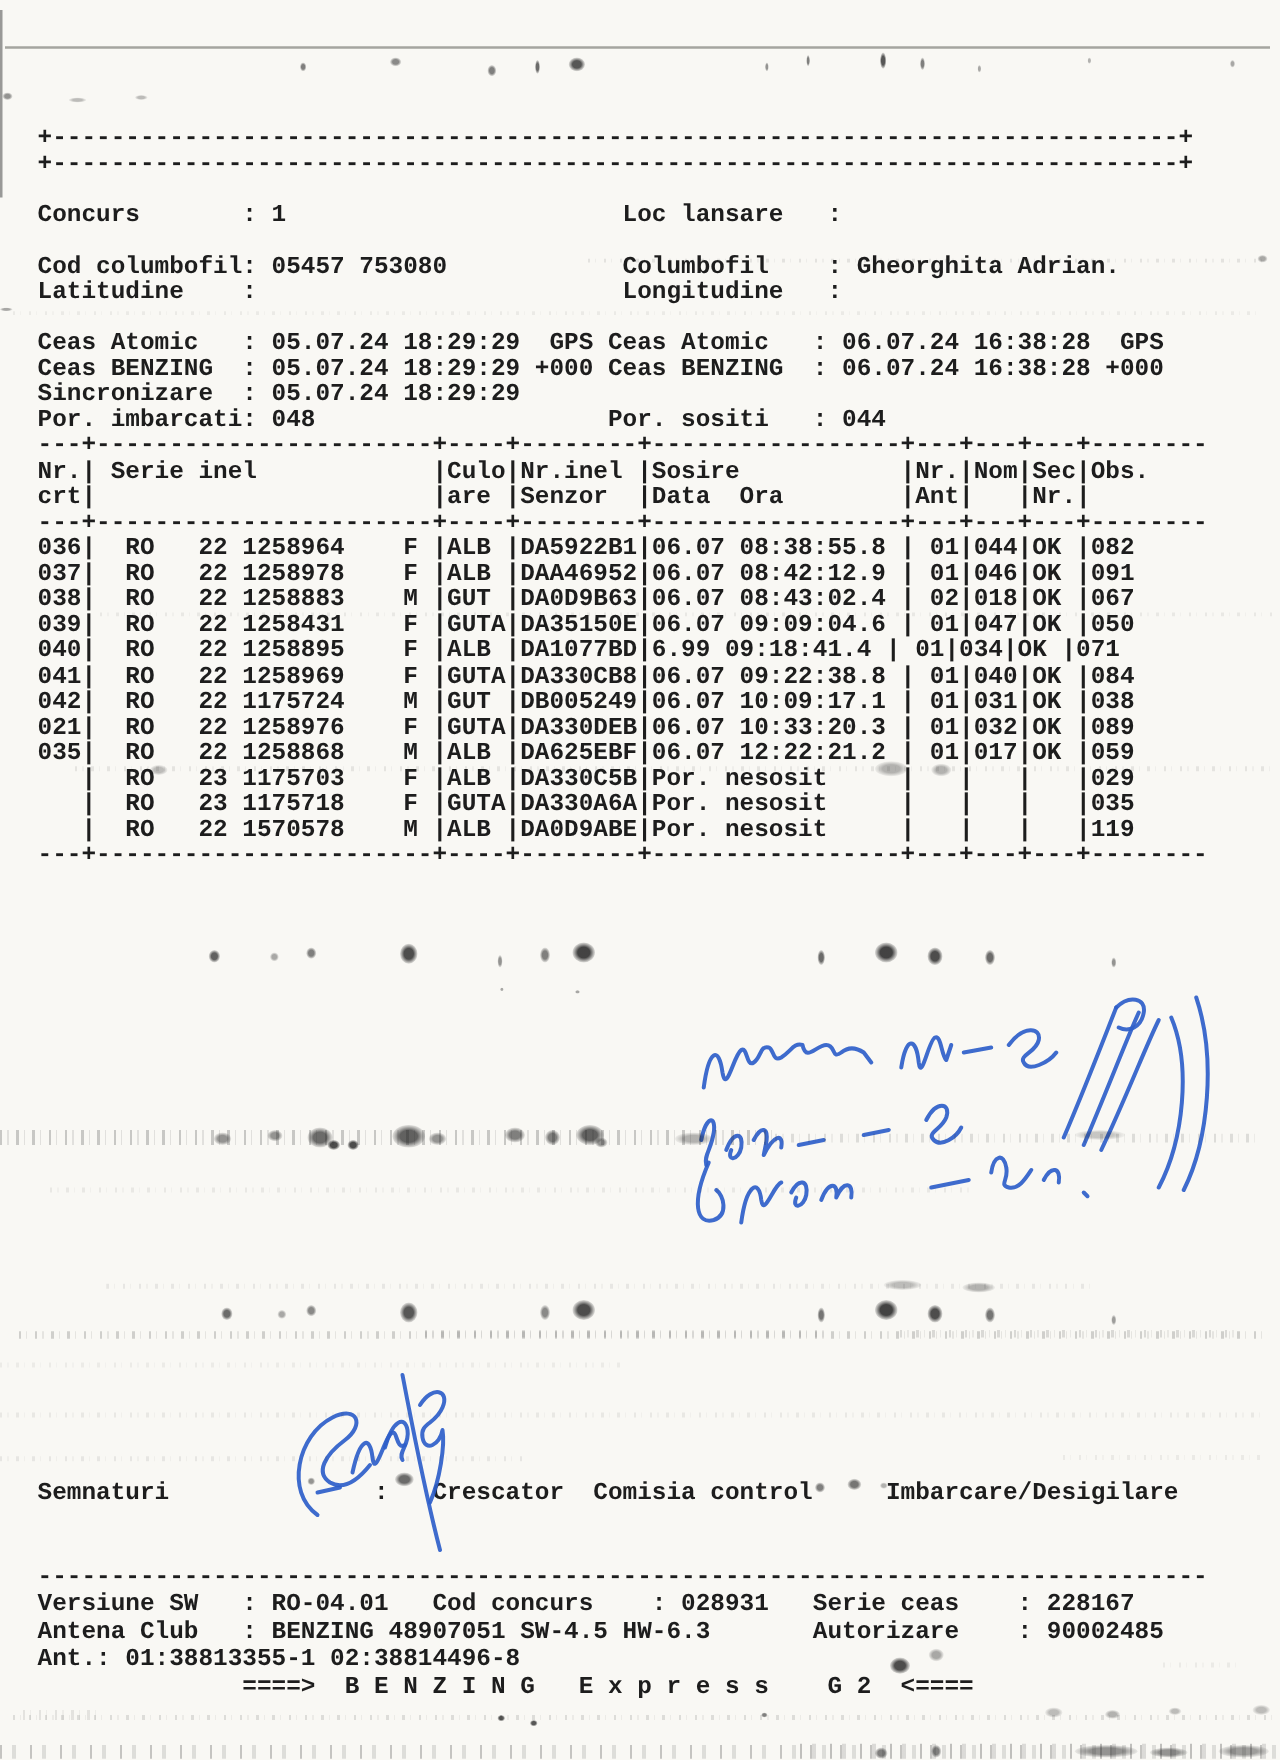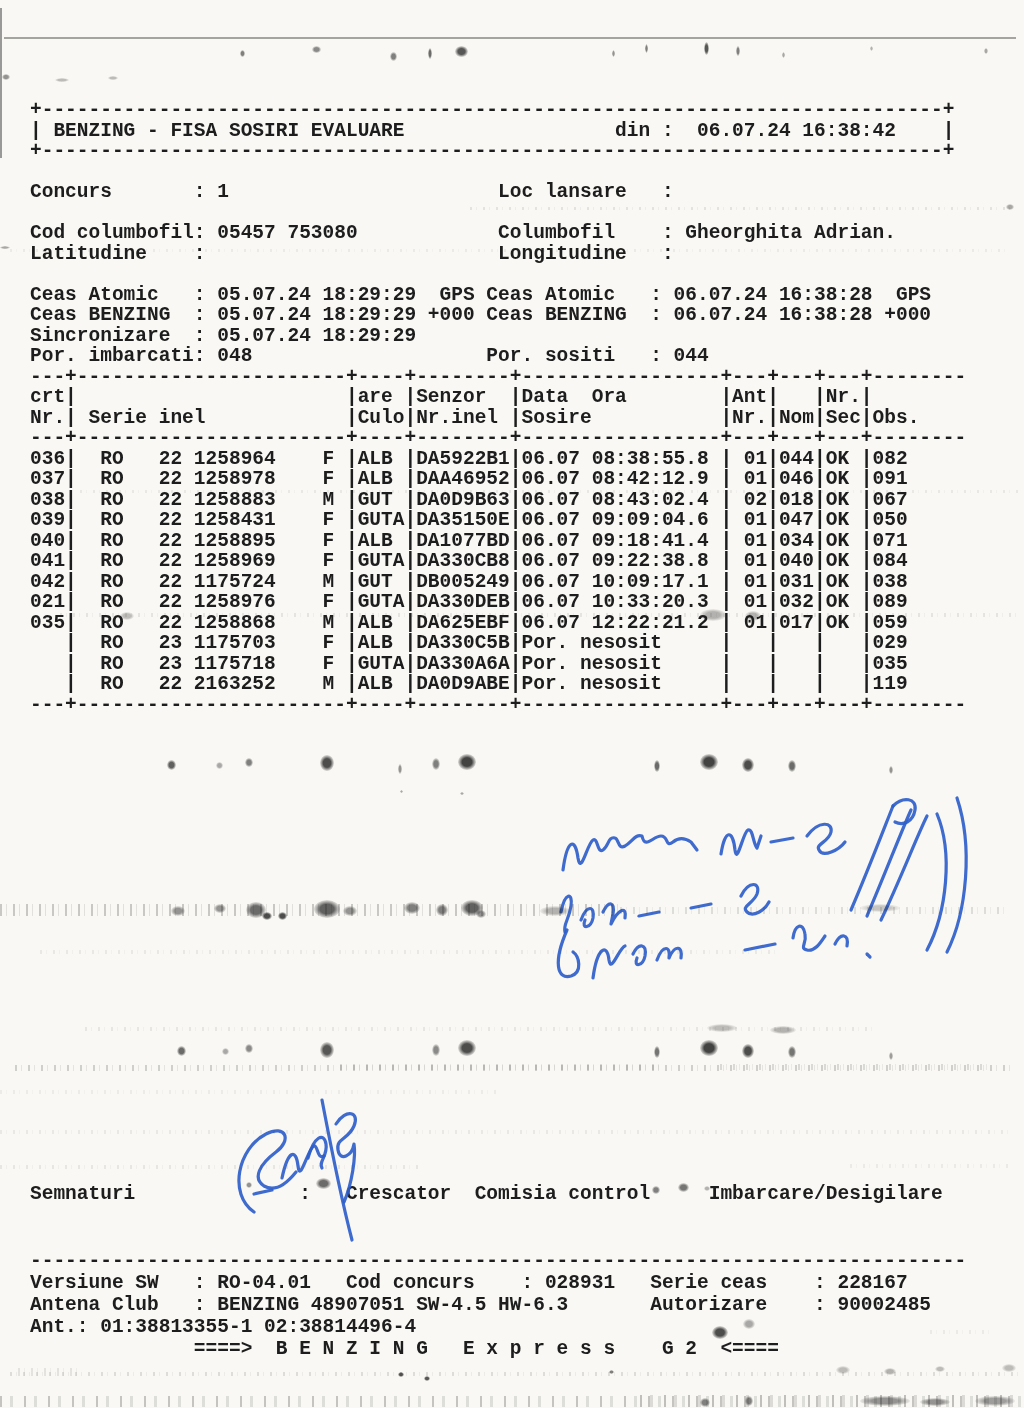--- a/index.html
+++ b/index.html
@@ -34,56 +34,55 @@
 </style>
 </head>
 <body>
 
 <div class="page">
 
   <div class="top-rule"></div>
   <div class="edge-line"></div>
 
   <pre class="blk" id="blk-main"><span class="ln">+-----------------------------------------------------------------------------+
-</span><span class="ln">| BENZING - FISA SOSIRI EVALUARE                  din :  06.07.24 16:38:42    |
 </span><span class="ln">+-----------------------------------------------------------------------------+
 </span><span class="ln">
 </span><span class="ln">Concurs       : 1                       Loc lansare   : 
 </span><span class="ln">
 </span><span class="ln">Cod columbofil: 05457 753080            Columbofil    : Gheorghita Adrian.
 </span><span class="ln">Latitudine    :                         Longitudine   : 
 </span><span class="ln">
 </span><span class="ln">Ceas Atomic   : 05.07.24 18:29:29  GPS Ceas Atomic   : 06.07.24 16:38:28  GPS
 </span><span class="ln">Ceas BENZING  : 05.07.24 18:29:29 +000 Ceas BENZING  : 06.07.24 16:38:28 +000
 </span><span class="ln">Sincronizare  : 05.07.24 18:29:29
 </span><span class="ln">Por. imbarcati: 048                    Por. sositi   : 044
 </span><span class="ln">---+-----------------------+----+--------+-----------------+---+---+---+--------
+</span><span class="ln">Nr.| Serie inel            |Culo|Nr.inel |Sosire           |Nr.|Nom|Sec|Obs.
 </span><span class="ln">crt|                       |are |Senzor  |Data  Ora        |Ant|   |Nr.|
-</span><span class="ln">Nr.| Serie inel            |Culo|Nr.inel |Sosire           |Nr.|Nom|Sec|Obs.
 </span><span class="ln">---+-----------------------+----+--------+-----------------+---+---+---+--------
 </span><span class="ln">036|  RO   22 1258964    F |ALB |DA5922B1|06.07 08:38:55.8 | 01|044|OK |082
 </span><span class="ln">037|  RO   22 1258978    F |ALB |DAA46952|06.07 08:42:12.9 | 01|046|OK |091
 </span><span class="ln">038|  RO   22 1258883    M |GUT |DA0D9B63|06.07 08:43:02.4 | 02|018|OK |067
 </span><span class="ln">039|  RO   22 1258431    F |GUTA|DA35150E|06.07 09:09:04.6 | 01|047|OK |050
-</span><span class="ln">040|  RO   22 1258895    F |ALB |DA1077BD|06.07 09:18:41.4 | 01|034|OK |071
+</span><span class="ln">040|  RO   22 1258895    F |ALB |DA1077BD|6.99 09:18:41.4 | 01|034|OK |071
 </span><span class="ln">041|  RO   22 1258969    F |GUTA|DA330CB8|06.07 09:22:38.8 | 01|040|OK |084
 </span><span class="ln">042|  RO   22 1175724    M |GUT |DB005249|06.07 10:09:17.1 | 01|031|OK |038
 </span><span class="ln">021|  RO   22 1258976    F |GUTA|DA330DEB|06.07 10:33:20.3 | 01|032|OK |089
 </span><span class="ln">035|  RO   22 1258868    M |ALB |DA625EBF|06.07 12:22:21.2 | 01|017|OK |059
 </span><span class="ln">   |  RO   23 1175703    F |ALB |DA330C5B|Por. nesosit     |   |   |   |029
 </span><span class="ln">   |  RO   23 1175718    F |GUTA|DA330A6A|Por. nesosit     |   |   |   |035
-</span><span class="ln">   |  RO   22 2163252    M |ALB |DA0D9ABE|Por. nesosit     |   |   |   |119
+</span><span class="ln">   |  RO   22 1570578    M |ALB |DA0D9ABE|Por. nesosit     |   |   |   |119
 </span><span class="ln">---+-----------------------+----+--------+-----------------+---+---+---+--------
 </span></pre>
   <pre class="blk" id="blk-sign"><span class="ln">Semnaturi              :   Crescator  Comisia control     Imbarcare/Desigilare
 </span></pre>
   <pre class="blk" id="blk-footer"><span class="ln">--------------------------------------------------------------------------------
 </span><span class="ln">Versiune SW   : RO-04.01   Cod concurs    : 028931   Serie ceas    : 228167
 </span><span class="ln">Antena Club   : BENZING 48907051 SW-4.5 HW-6.3       Autorizare    : 90002485
-</span><span class="ln">Ant.: 01:38813355-1 02:38814496-4
+</span><span class="ln">Ant.: 01:38813355-1 02:38814496-8
 </span><span class="ln">              ====&gt;  B E N Z I N G   E x p r e s s    G 2  &lt;====
 </span></pre>
 
   <svg class="pen" style="left:545px;top:792px;width:460px;height:195px" viewBox="0 0 460 195" aria-label="Musucoira M - Scapat / Ignat B - Leu / Fa Tote M - R lot.">
     <path d="M18 78 C22 48 30 44 33 66 C36 84 42 52 48 48 C53 45 52 62 58 58 C64 54 63 44 70 46 C74 47 73 58 80 54 C88 49 90 42 97 44 C100 58 108 44 116 44 C124 44 120 56 128 50 C134 45 140 46 146 50 L152 58"></path>
     <path d="M176 62 C180 36 188 38 190 58 C192 74 198 40 203 38 C208 36 208 52 212 56 L216 44"></path>
     <path d="M226 50 L248 46"></path>
     <path d="M262 44 C274 28 288 30 286 40 C284 50 270 52 274 58 C278 66 294 58 300 50"></path>
     <path d="M306 118 C324 76 340 34 348 14"></path>
     <path d="M322 124 C340 82 356 40 366 18"></path>

